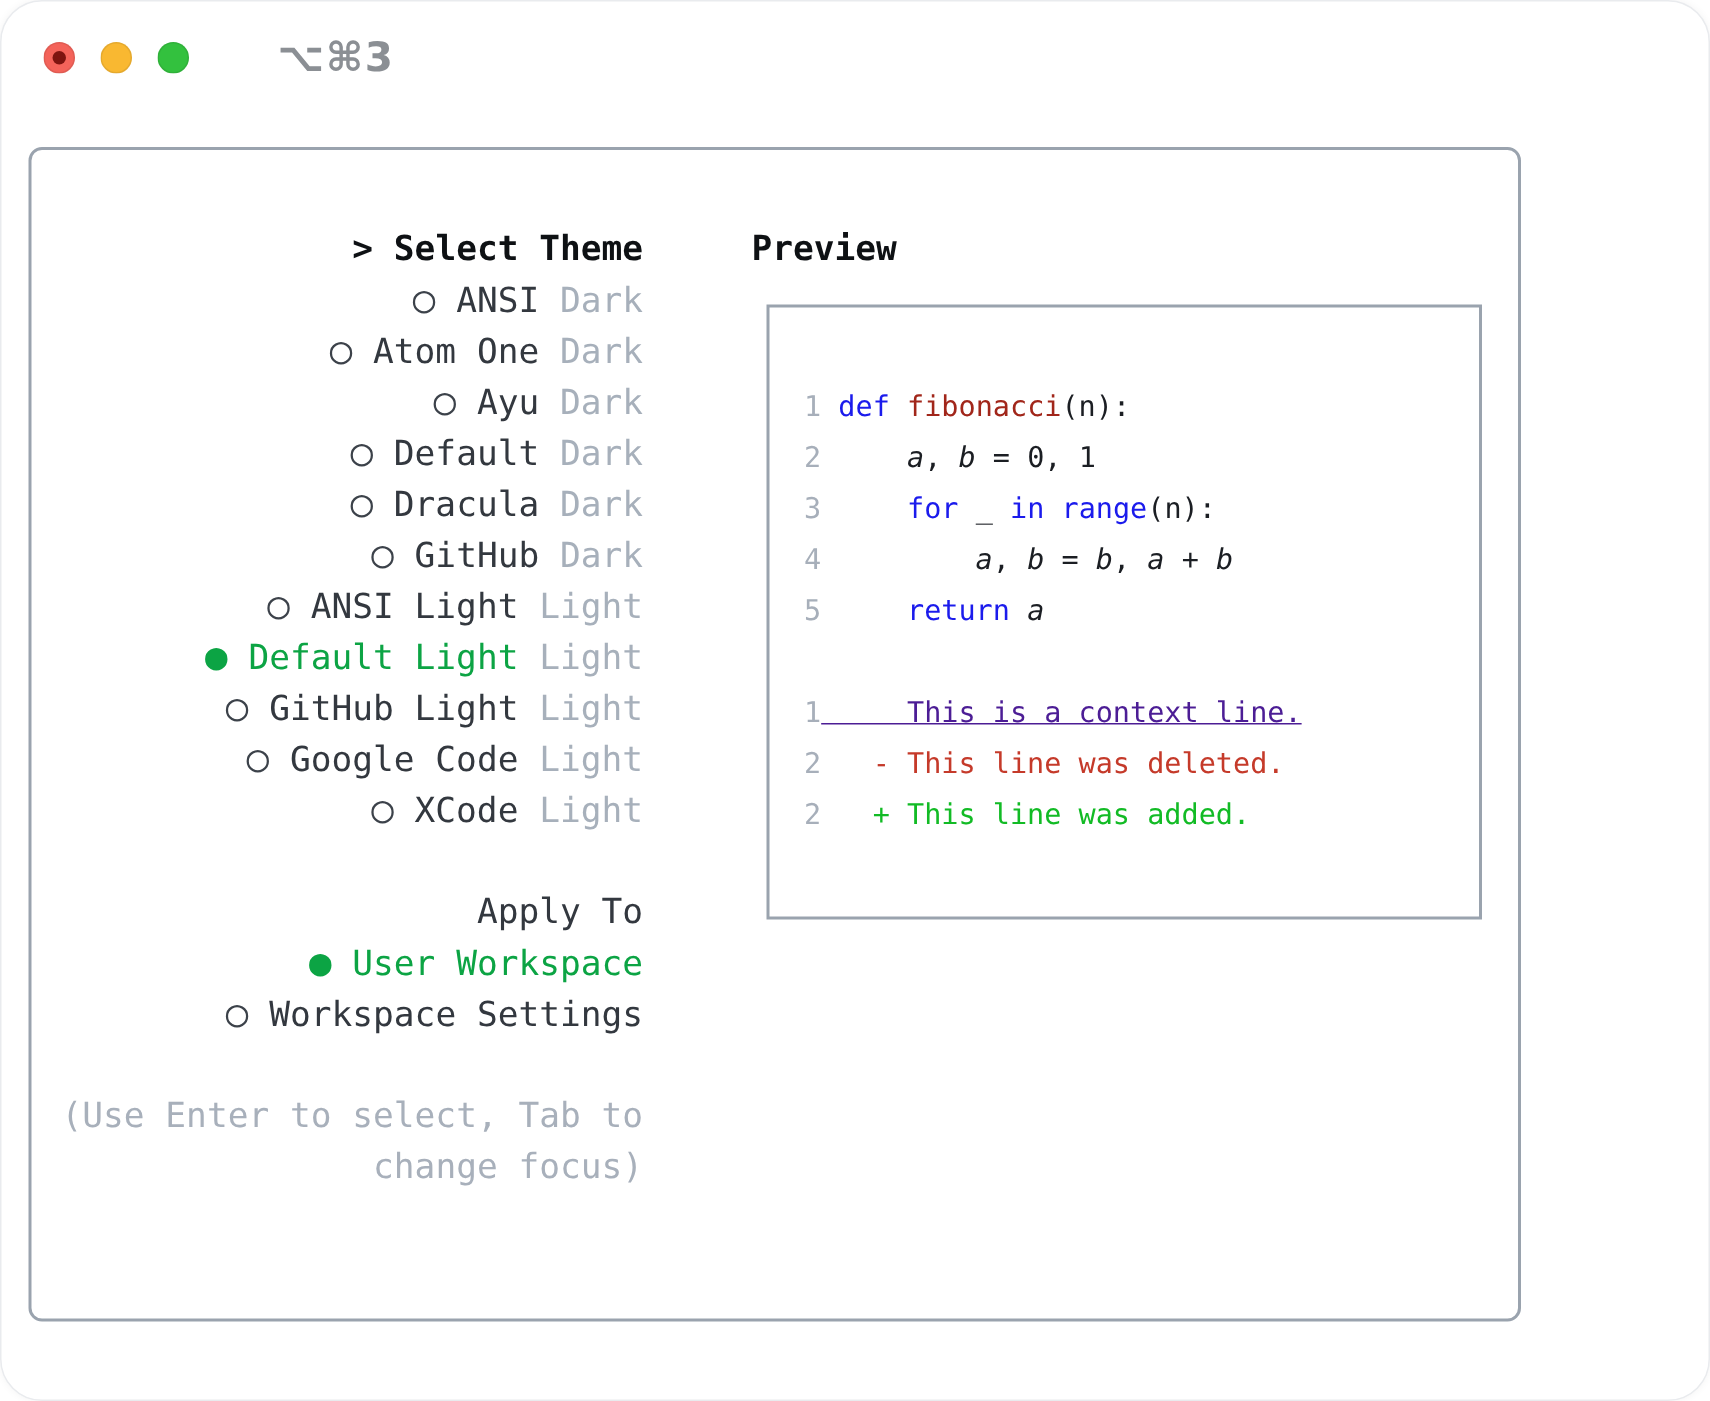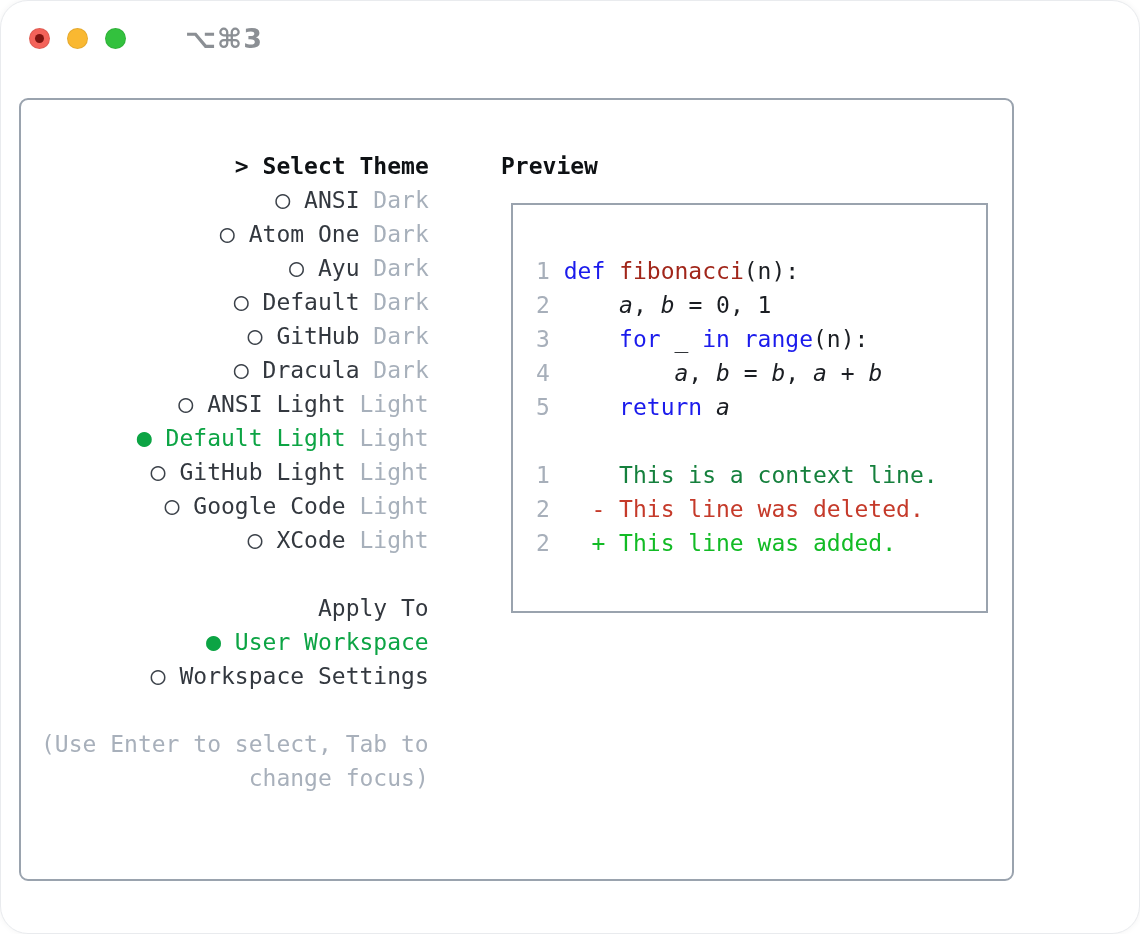--- a/index.html
+++ b/index.html
@@ -36,27 +36,27 @@
   .tname{color:#33383f;}
   .variant{color:#a7b0bb;}
   .sel .bullet,.sel .tname,.sel .label{color:#0ca444;}
   .label{color:#33383f;}
   .help{color:#a8b0bb;}
   
   .rightcol{position:absolute;left:480px;top:49px;}
   .pbox{position:absolute;left:490px;top:103px;width:477px;height:410px;
        border:2px solid #9aa3ae;box-sizing:border-box;background:#fff;
        padding:15px 0 0 23px;}
-  .prow{height:34px;line-height:34px;white-space:pre;font-size:23px;color:#1b1e23;}
+  .prow{height:34px;line-height:34px;white-space:pre;font-size:19px;color:#1b1e23;}
   .ln{color:#a7afba;}
   .p{color:#1b1e23;}
   .kw{color:#1b1bec;}
   .fn{color:#a1261a;}
   .v{color:#1b1e23;font-style:italic;}
-  .ctx{color:#15803d;}
+  .ctx{color:#4c1d95;text-decoration:underline;}
   .del{color:#c53a2a;}
   .add{color:#12bb25;}
 </style>
 </head>
 <body>
 
 <div class="window">
 
   <div class="titlebar">
     <div class="dot dot-close"></div>
@@ -67,22 +67,22 @@
 
   <div class="panel">
 
     <div class="leftcol">
       <div class="row hdr"><span>&gt;</span><span> </span><span>Select Theme</span></div>
 
       <div class="row"><span class="bullet">○</span><span> </span><span class="tname">ANSI</span><span> </span><span class="variant">Dark</span></div>
       <div class="row"><span class="bullet">○</span><span> </span><span class="tname">Atom One</span><span> </span><span class="variant">Dark</span></div>
       <div class="row"><span class="bullet">○</span><span> </span><span class="tname">Ayu</span><span> </span><span class="variant">Dark</span></div>
       <div class="row"><span class="bullet">○</span><span> </span><span class="tname">Default</span><span> </span><span class="variant">Dark</span></div>
+      <div class="row"><span class="bullet">○</span><span> </span><span class="tname">Dracula</span><span> </span><span class="variant">Dark</span></div>
       <div class="row"><span class="bullet">○</span><span> </span><span class="tname">GitHub</span><span> </span><span class="variant">Dark</span></div>
-      <div class="row"><span class="bullet">○</span><span> </span><span class="tname">Dracula</span><span> </span><span class="variant">Dark</span></div>
       <div class="row"><span class="bullet">○</span><span> </span><span class="tname">ANSI Light</span><span> </span><span class="variant">Light</span></div>
       <div class="row sel"><span class="bullet">●</span><span> </span><span class="tname">Default Light</span><span> </span><span class="variant">Light</span></div>
       <div class="row"><span class="bullet">○</span><span> </span><span class="tname">GitHub Light</span><span> </span><span class="variant">Light</span></div>
       <div class="row"><span class="bullet">○</span><span> </span><span class="tname">Google Code</span><span> </span><span class="variant">Light</span></div>
       <div class="row"><span class="bullet">○</span><span> </span><span class="tname">XCode</span><span> </span><span class="variant">Light</span></div>
 
       <div class="row"> </div>
       <div class="row label">  Apply To</div>
       <div class="row sel"><span class="bullet">●</span><span> </span><span class="label">User Workspace</span></div>
       <div class="row"><span class="bullet">○</span><span> </span><span class="label">Workspace Settings</span></div>

